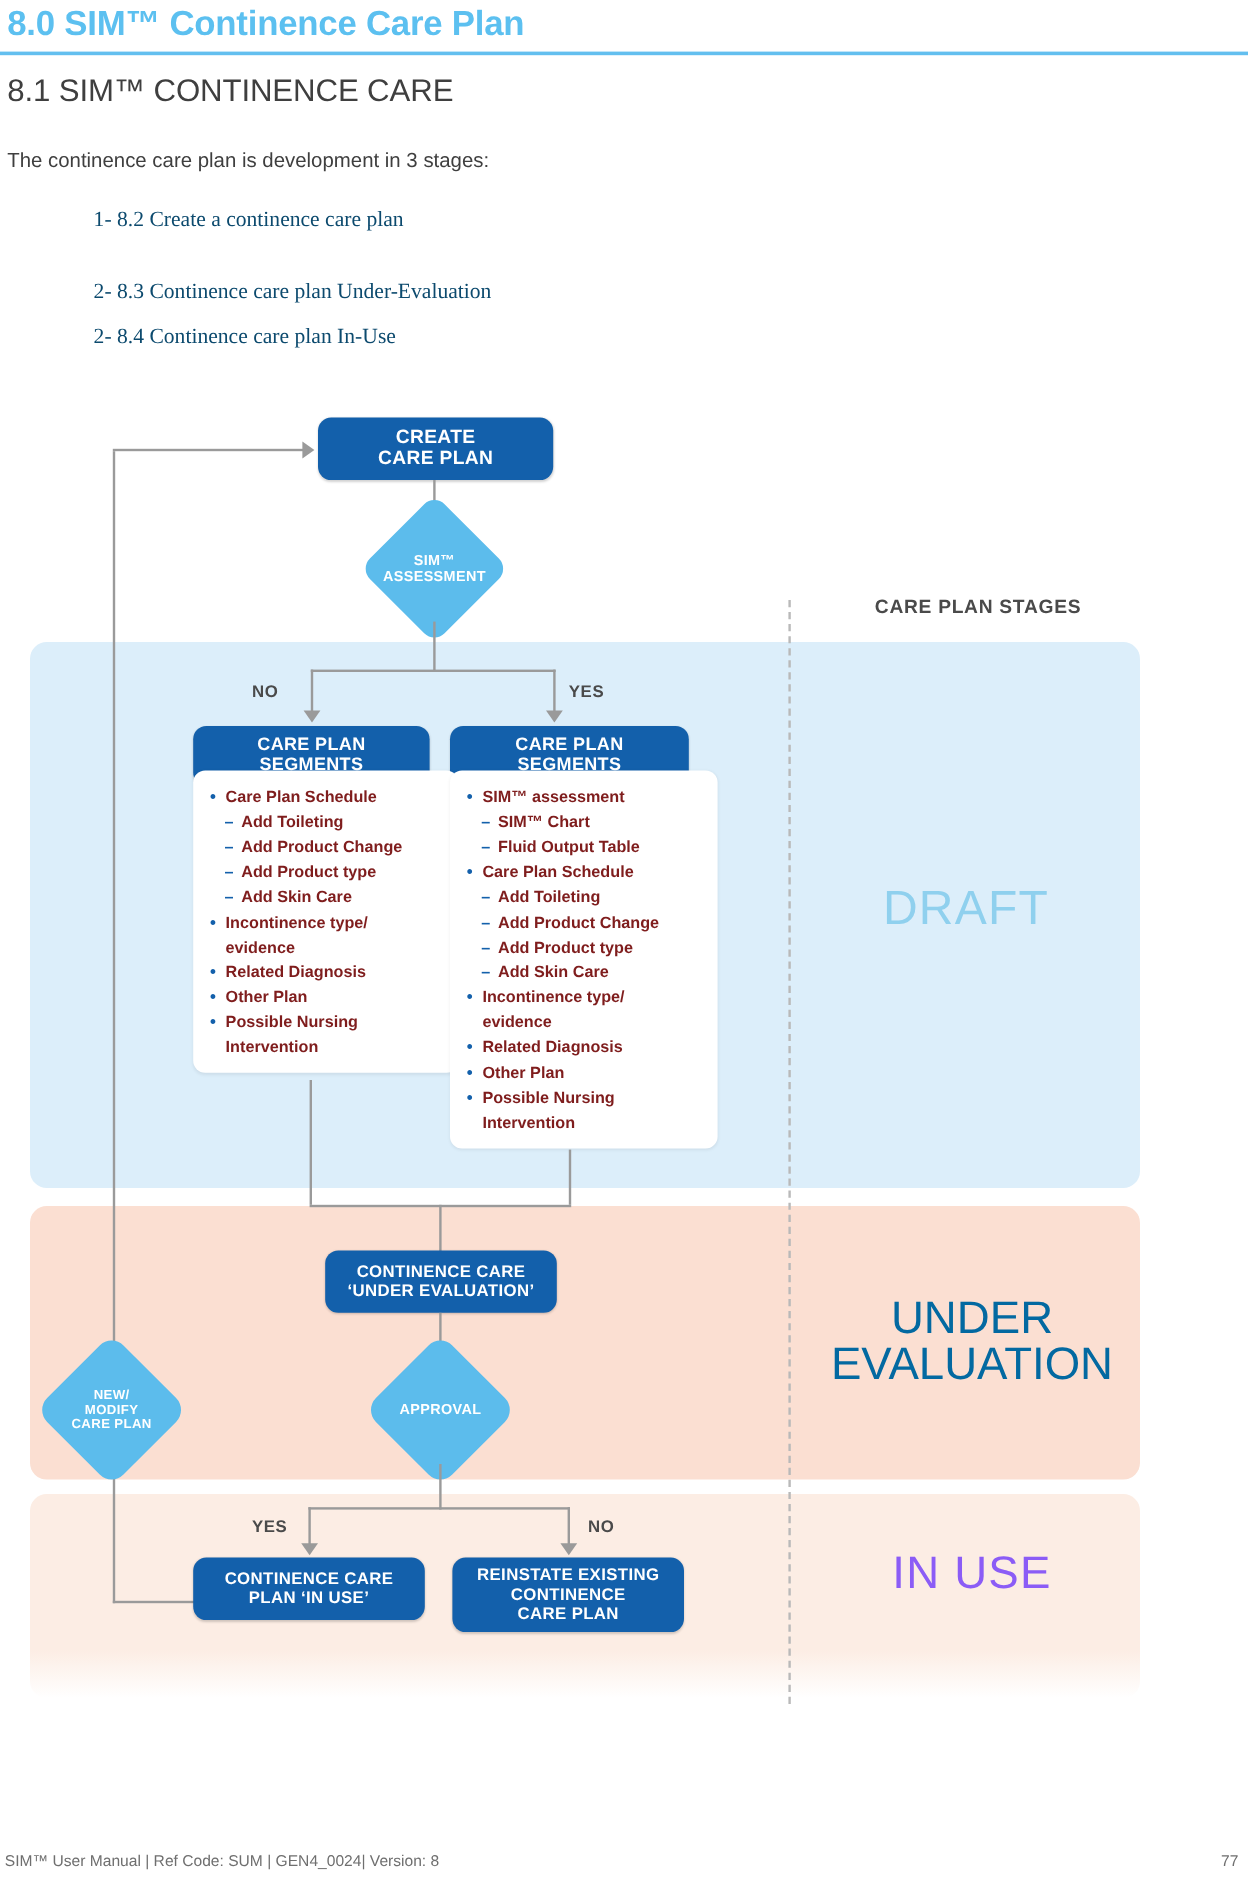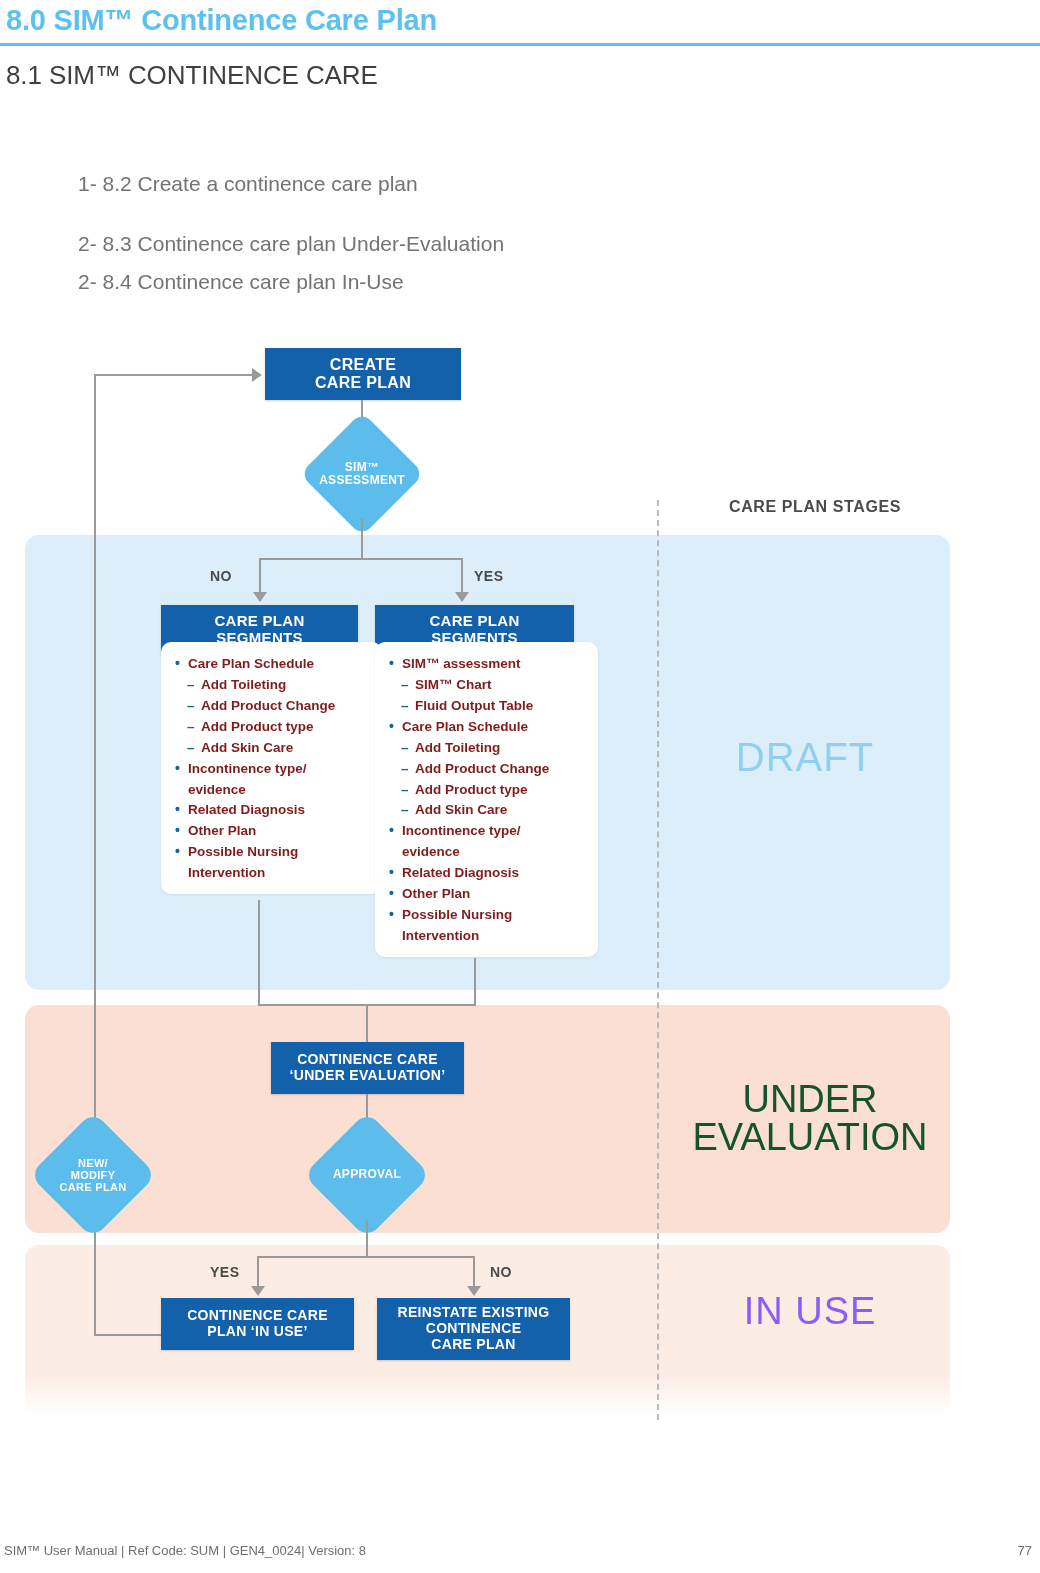--- a/index.html
+++ b/index.html
@@ -21,21 +21,21 @@
   }
   .h2{
     position:absolute;left:6px;top:60px;
     font-size:26px;font-weight:normal;color:#3f3f3f;letter-spacing:-0.1px;
     white-space:nowrap;
   }
   .intro{
     position:absolute;left:6px;top:124px;font-size:17px;color:#3f3f3f;
     white-space:nowrap;
   }
-  .step{position:absolute;left:78px;font-size:21px;color:#737373;white-space:nowrap;}
+  .step{position:absolute;left:78px;font-size:18px;color:#0c4a6e;white-space:nowrap;font-family:Liberation Serif, serif;}
   .step.s1{top:172px;}
   .step.s2{top:221px;margin-top:11px;}
   .step.s3{top:270px;}
 
   
   .footer{
     position:absolute;left:0;top:1543px;width:1040px;
     font-size:13px;color:#6f6f6f;
   }
   .footer .left{position:absolute;left:4px;top:0;white-space:nowrap;}
@@ -50,38 +50,38 @@
   .band-fade{
     position:absolute;left:25px;top:1045px;width:925px;height:40px;
     background:linear-gradient(#FCEDE4,#ffffff);border-radius:0 0 14px 14px;
   }
 
   .stagelabel{position:absolute;font-weight:normal;white-space:pre;text-align:center;}
   .stagelabel.draft{
     left:695px;top:405px;width:220px;font-size:40px;color:#8FD0EE;letter-spacing:1px;
   }
   .stagelabel.under{
-    left:680px;top:750px;width:260px;font-size:38px;color:#14532d;line-height:1.0;
+    left:680px;top:750px;width:260px;font-size:38px;color:#0369a1;line-height:1.0;
   }
   .stagelabel.inuse{
     left:690px;top:960px;width:240px;font-size:38px;color:#8b5cf6;letter-spacing:1px;
   }
   .stages-title{
     position:absolute;left:690px;top:168px;width:250px;text-align:center;
     font-size:16px;font-weight:bold;color:#4a4a4a;letter-spacing:0.6px;
   }
 
   .vdash{
     position:absolute;left:657px;top:170px;width:0;height:920px;
     border-left:2px dashed #B9B9B9;
   }
 
   
   .nbox{
-    position:absolute;background:#1360AB;border-radius:0;
+    position:absolute;background:#1360AB;border-radius:11px;
     color:#ffffff;font-weight:bold;text-align:center;
     display:flex;align-items:center;justify-content:center;
     line-height:1.12;letter-spacing:0.3px;
     box-shadow:0 1px 2px rgba(0,0,0,.18);
   }
   .nbox span{display:block;white-space:pre-line;}
 
   .b-create{left:265px;top:18px;width:196px;height:52px;font-size:16px;}
   .b-seg-l{left:161px;top:275px;width:197px;height:50px;font-size:15px;}
   .b-seg-r{left:375px;top:275px;width:199px;height:50px;font-size:15px;}
@@ -148,20 +148,21 @@
   }
 </style>
 </head>
 <body>
 
 <div class="page">
 
   <div class="h1">8.0 SIM™ Continence Care Plan</div>
   <div class="rule"></div>
   <div class="h2">8.1 SIM™ CONTINENCE CARE</div>
+  <div class="intro">The continence care plan is development in 3 stages:</div>
   <div class="step s1">1- 8.2 Create a continence care plan</div>
   <div class="step s2">2- 8.3 Continence care plan Under-Evaluation</div>
   <div class="step s3">2- 8.4 Continence care plan In-Use</div>
 
   <div class="diagram">
 
     <div class="band draft"></div>
     <div class="band under"></div>
     <div class="band inuse"></div>
     <div class="band-fade"></div>

